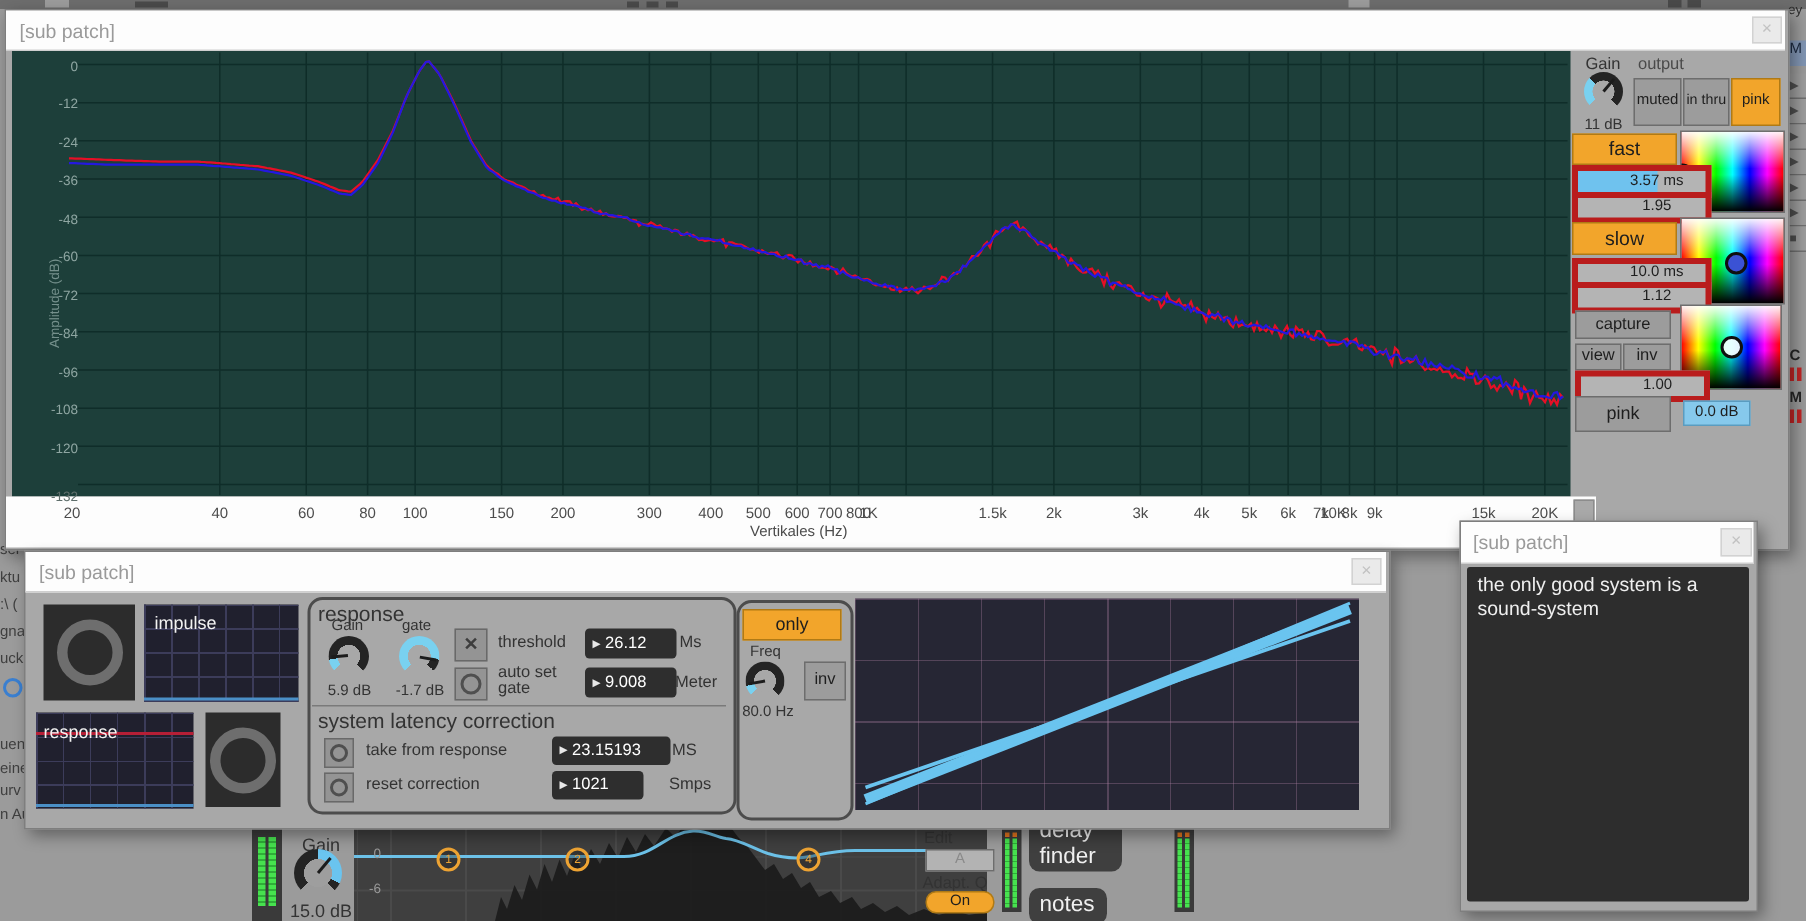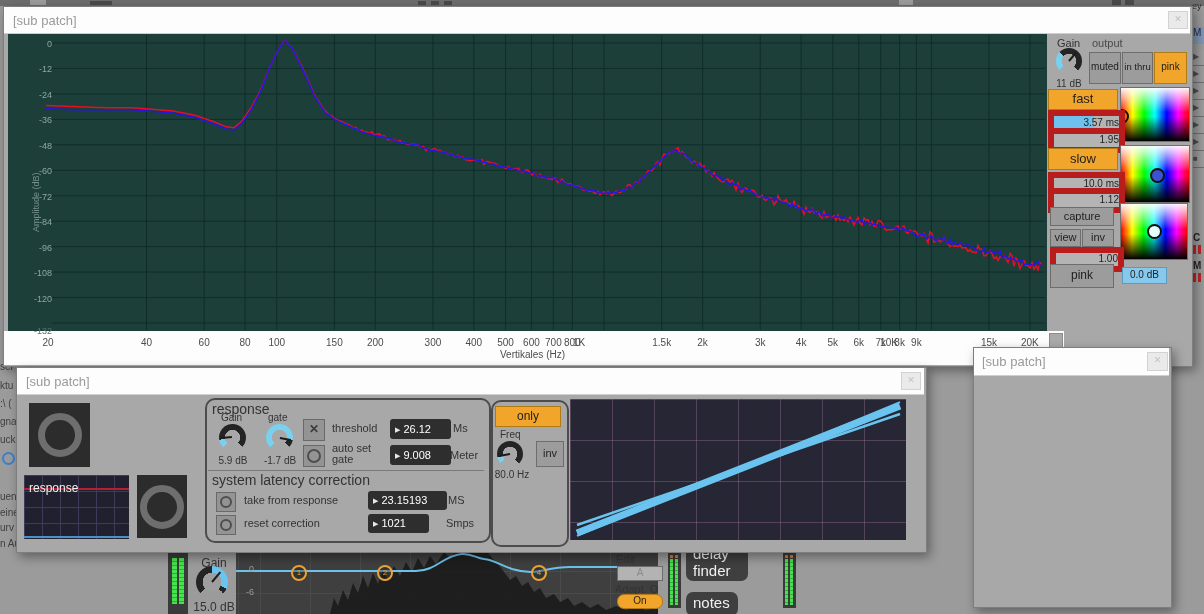--- a/index.html
+++ b/index.html
@@ -9,22 +9,22 @@
   .abs{position:absolute;}
   
   .win{position:absolute;background:#a8a8a8;border:1px solid #7e7e7e;box-shadow:3px 4px 10px rgba(0,0,0,.38);}
   .tbar{position:absolute;background:#fdfdfd;border-bottom:1px solid #cfcfcf;}
   .ttext{position:absolute;font-size:13px;color:#9a9a9a;}
   .closebtn{position:absolute;background:#eaeaea;border:1px solid #d2d2d2;color:#c2c2c2;
             font-size:9px;text-align:center;line-height:14px;}
   
   .obtn{position:absolute;background:#f2a52b;border:1px solid #b07a15;color:#1e1e1e;text-align:center;}
   .gbtn{position:absolute;background:#9c9c9c;border:1px solid #6d6d6d;color:#1e1e1e;text-align:center;}
-  .nbox{position:absolute;background:#b4b4b4;border:6px solid #b91c1c;color:#1e1e1e;text-align:right;
-        font-size:10px;overflow:hidden;}
+  .nbox{position:absolute;background:#b4b4b4;border:4px solid #b91c1c;color:#1e1e1e;text-align:center;
+        font-size:10px;overflow:hidden;padding-left:20px;}
   .numfill{position:absolute;left:0;top:0;bottom:0;background:#6fc2ee;}
   .nbox span{position:relative;}
   .dnum{position:absolute;background:#2e2e2e;border-radius:3px;color:#fff;font-size:11px;
         text-align:left;padding-left:5px;white-space:nowrap;overflow:hidden;}
   .dnum::before{content:"\25B6";font-size:7px;color:#e8e8e8;margin-right:3px;vertical-align:1px;}
   .lbl{position:absolute;font-size:11px;color:#333;white-space:nowrap;}
   .swatch{position:absolute;overflow:hidden;border:1px solid #6f6f6f;
     background:
       linear-gradient(to bottom, rgba(255,255,255,.95), rgba(255,255,255,0) 46%, rgba(0,0,0,0) 54%, #000),
       linear-gradient(to right,#f00,#ff0 17%,#0f0 34%,#0ff 50%,#00f 67%,#f0f 84%,#f00);}
@@ -304,20 +304,24 @@
     <div class="abs" style="left:1122px;top:267px;width:43px;height:15px;background:#86c9ec;border:1px solid #5a9cc0;font-size:10px;text-align:center;line-height:14px;color:#1e1e1e;">0.0 dB</div>
   </div>
 
   <div class="layer" id="win2-layer" style="z-index:20;">
     <div class="win" style="left:16px;top:367px;width:909px;height:184px;"></div>
     <div class="tbar" style="left:17px;top:368px;width:907px;height:26px;"></div>
     <div class="ttext" style="left:26px;top:374px;">[sub patch]</div>
     <div class="closebtn" style="left:901px;top:372px;width:18px;height:16px;">✕</div>
 
     <div class="bigbtn" style="left:29px;top:403px;width:61px;height:64px;"></div>
+    <div class="wavedisp" style="left:96px;top:403px;width:103px;height:65px;">
+      <div class="wavelabel" style="left:7px;top:5px;">impulse</div>
+      <div class="abs" style="left:0;bottom:1px;width:100%;height:2px;background:#4a8fc7;"></div>
+    </div>
     <div class="wavedisp" style="left:24px;top:475px;width:105px;height:64px;">
       <div class="abs" style="left:0;top:13px;width:100%;height:2px;background:#b51f36;"></div>
       <div class="wavelabel" style="left:5px;top:6px;">response</div>
       <div class="abs" style="left:0;bottom:1px;width:100%;height:2px;background:#4a8fc7;"></div>
     </div>
     <div class="bigbtn" style="left:137px;top:475px;width:50px;height:63px;"></div>
 
     <div class="panelbox" style="left:205px;top:398px;width:282px;height:141px;"></div>
     <div class="lbl" style="left:212px;top:401px;font-size:14px;">response</div>
     <div class="lbl" style="left:221px;top:412px;font-size:10px;">Gain</div>
@@ -372,15 +376,18 @@
           <line x1="7" y1="136.95" x2="330" y2="3.0500000000000114" stroke="#6ac4ef" stroke-width="2"></line>
         </svg>
     </div>
   </div>
 
   <div class="layer" id="win3-layer" style="z-index:30;">
     <div class="win" style="left:973px;top:347px;width:197px;height:259px;"></div>
     <div class="tbar" style="left:974px;top:348px;width:195px;height:27px;"></div>
     <div class="ttext" style="left:982px;top:354px;">[sub patch]</div>
     <div class="closebtn" style="left:1147px;top:352px;width:19px;height:17px;">✕</div>
+    <div class="notesbox" style="left:978px;top:378px;width:188px;height:223px;">
+      <div class="abs" style="left:7px;top:4px;width:172px;">the only good system is a sound-system</div>
+    </div>
   </div>
 
 </div>
 
 </body></html>

